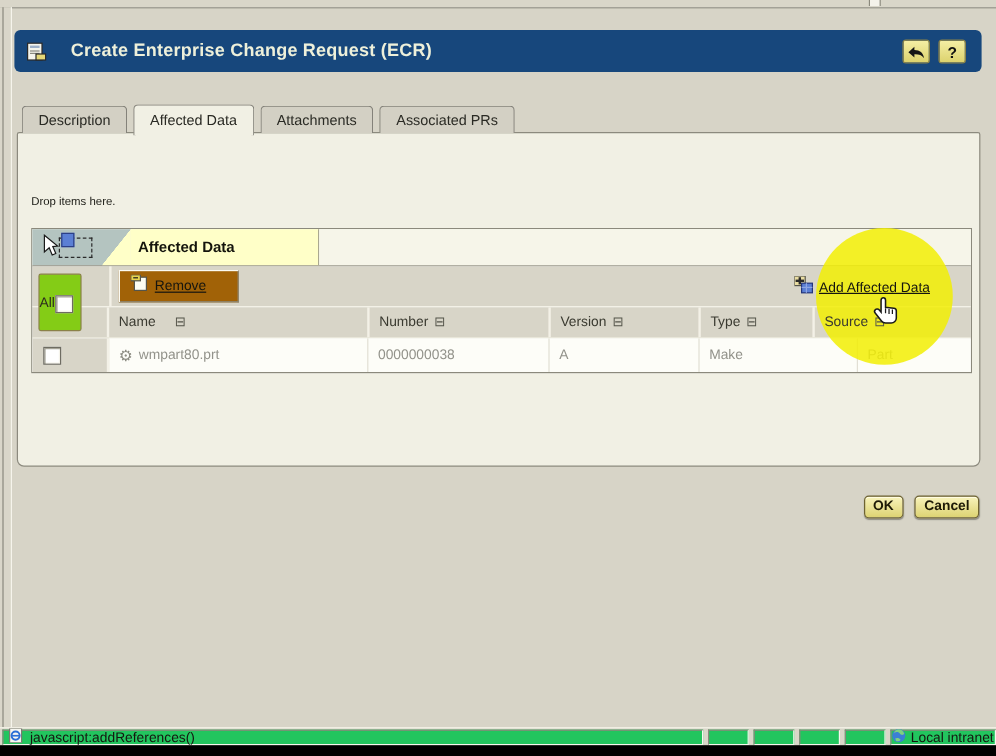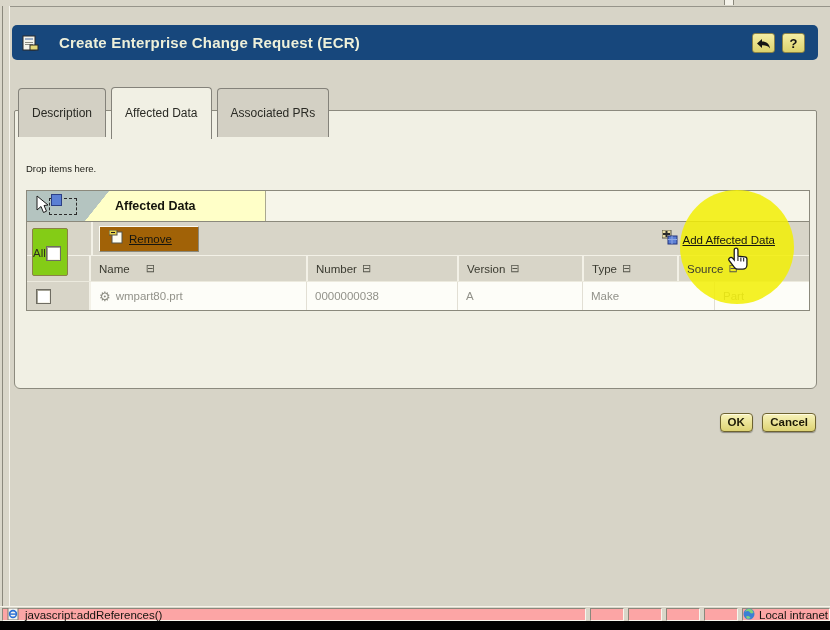--- a/index.html
+++ b/index.html
@@ -19,21 +19,21 @@
   .titlebar-icon{margin-left:10px;flex:0 0 auto;display:flex;}
   .title-text{margin-left:20px;font-size:15px;font-weight:bold;letter-spacing:.2px;white-space:nowrap;}
   .tb-buttons{position:absolute;right:13px;top:8px;display:flex;gap:7px;}
   .tb-btn{width:23px;height:20px;background:linear-gradient(#f4eea4,#dcd26d);border:1px solid #8b8348;
           border-radius:3px;display:flex;align-items:center;justify-content:center;
           font-weight:bold;color:#111;font-size:13px;cursor:pointer;box-sizing:border-box;}
 
   
   .tabs{position:absolute;left:18px;top:88px;display:flex;gap:5px;z-index:3;}
   .tab{background:#d3d0c4;border:1px solid #84827a;border-bottom:none;border-radius:4px 4px 0 0;
-       padding:13px 13px;font-size:12px;color:#2a2a24;height:22px;line-height:22px;cursor:pointer;white-space:nowrap;}
+       padding:0 13px;font-size:12px;color:#2a2a24;height:22px;line-height:22px;cursor:pointer;white-space:nowrap;}
   .tab.active{background:#f1f0e4;height:25px;line-height:24px;margin-top:-1px;position:relative;z-index:4;}
 
   
   .panel{position:absolute;left:14px;top:110px;width:801px;height:277px;background:#f1f0e4;
          border:1px solid #8c8a7e;border-radius:2px 2px 6px 6px;z-index:1;}
   .drop-hint{position:absolute;left:11px;top:52px;font-size:9.5px;color:#1a1a14;}
 
   
   .ecr-table{position:absolute;left:11px;top:79px;width:782px;border:1px solid #8b897c;background:#fff;box-sizing:content-box;}
   .drop-bar{height:30px;display:flex;background:#f6f5e9;border-bottom:1px solid #8b897c;position:relative;}
@@ -92,21 +92,21 @@
 
   
   .actions{position:absolute;left:0;top:412px;width:816px;text-align:right;z-index:2;}
   .btn{display:inline-block;background:linear-gradient(#f8f3bb,#ddd373);border:1px solid #6e6330;
        border-radius:4px;padding:2px 7px 3px;font-size:11.5px;font-weight:bold;color:#1d1a06;
        box-shadow:inset 0 1px 0 #fffce0, 0 1px 1px rgba(0,0,0,.35);margin-left:5px;cursor:pointer;}
 
   
   .statusbar{position:absolute;left:0;top:606px;width:830px;height:16px;background:#d9d6c9;border-top:1px solid #f6f4ea;}
   .seg{position:absolute;top:1px;height:13px;border:1px solid;border-color:#8a887c #f8f6ee #f8f6ee #8a887c;
-       background:#fca5a5;box-sizing:border-box;display:flex;align-items:center;}
+       background:#22c55e;box-sizing:border-box;display:flex;align-items:center;}
   .seg-status{left:2px;width:584px;padding-left:4px;gap:6px;}
   .seg-a{left:590px;width:34px;} .seg-b{left:628px;width:34px;}
   .seg-c{left:666px;width:34px;} .seg-d{left:704px;width:34px;}
   .seg-zone{left:742px;width:88px;padding-left:0;gap:4px;}
   .seg-text{font-size:11.5px;color:#15150f;white-space:nowrap;line-height:12px;}
 
   .black-bar{position:absolute;left:0;top:621px;width:830px;height:9px;background:#000;z-index:10;}
 </style>
 </head>
 <body>
@@ -139,20 +139,21 @@
       </span>
       <span class="tb-btn">
         <span>?</span>
       </span>
     </span>
   </div>
 
   <div class="tabs">
     <div class="tab">Description</div>
     <div class="tab active">Affected Data</div>
+    <div class="tab">Attachments</div>
     <div class="tab">Associated PRs</div>
   </div>
 
   <div class="panel">
     <div class="drop-hint">Drop items here.</div>
 
     <div class="ecr-table">
 
       <div class="drop-bar">
         <div class="drop-bar-left">

